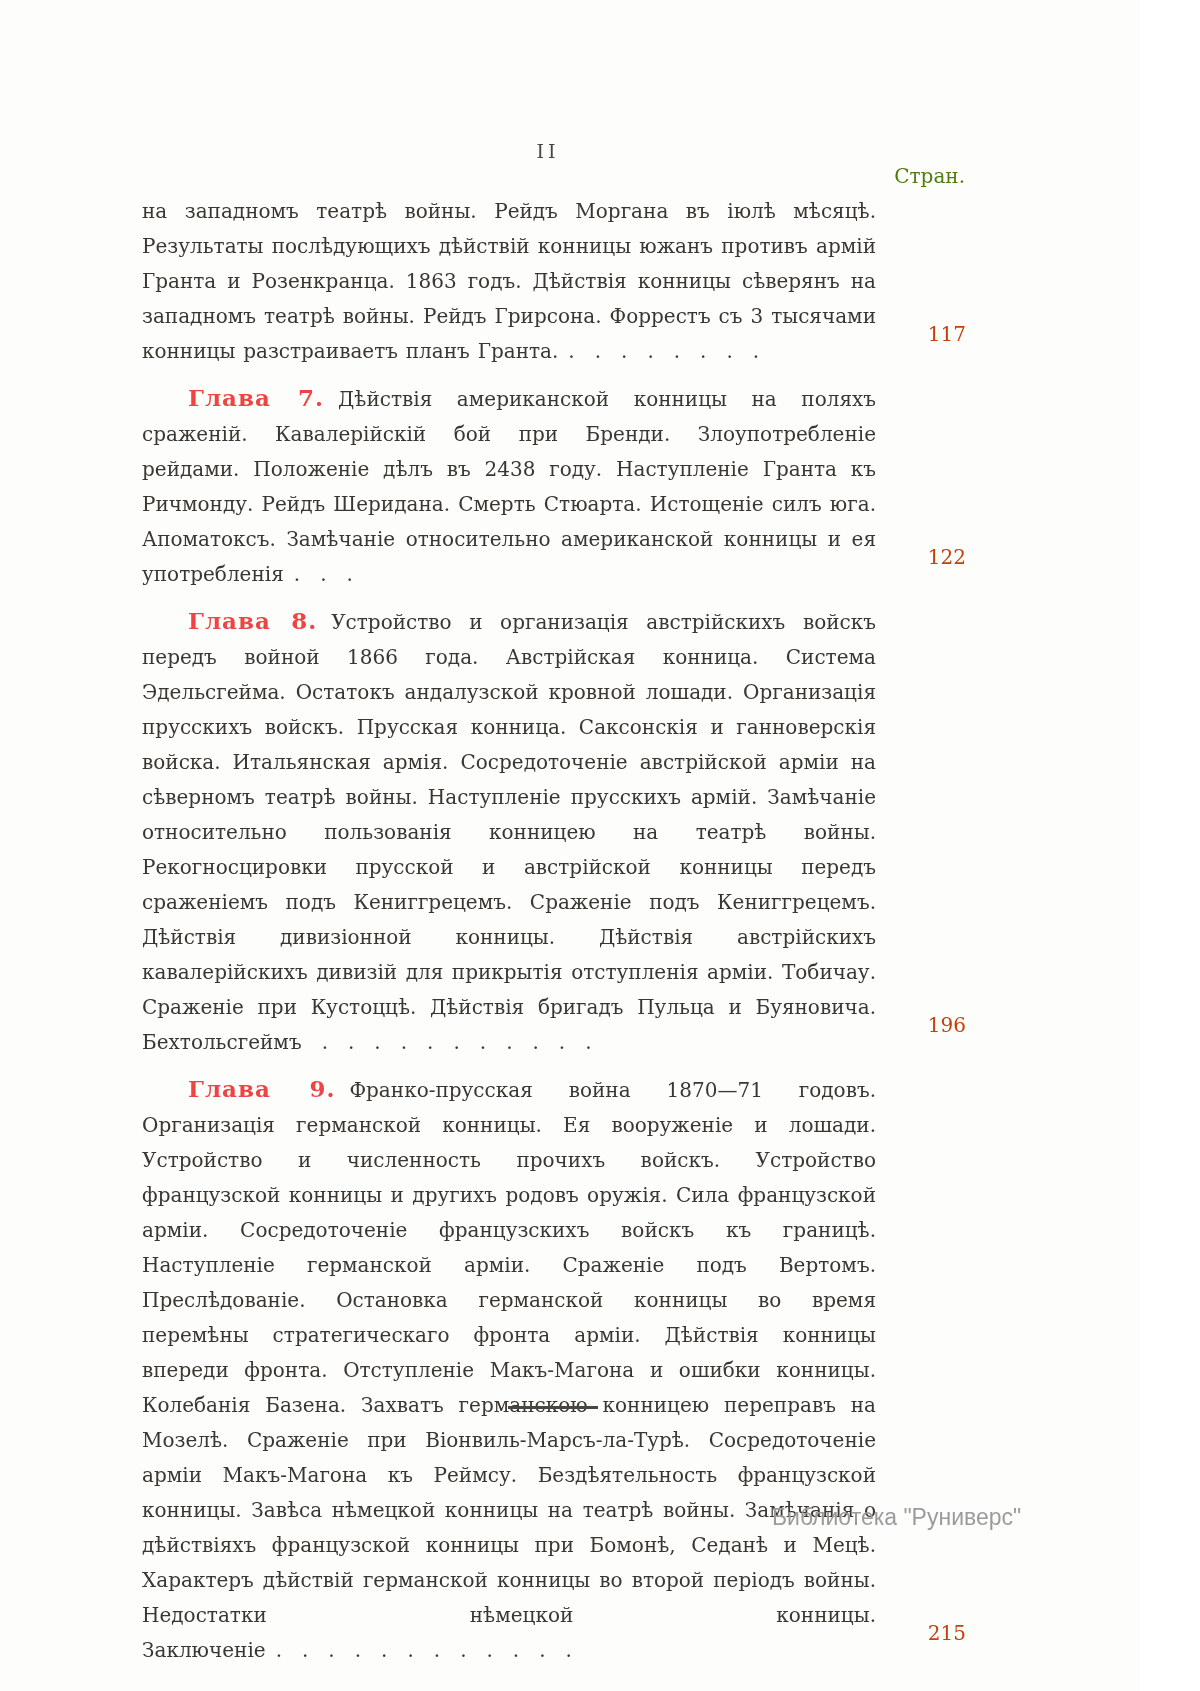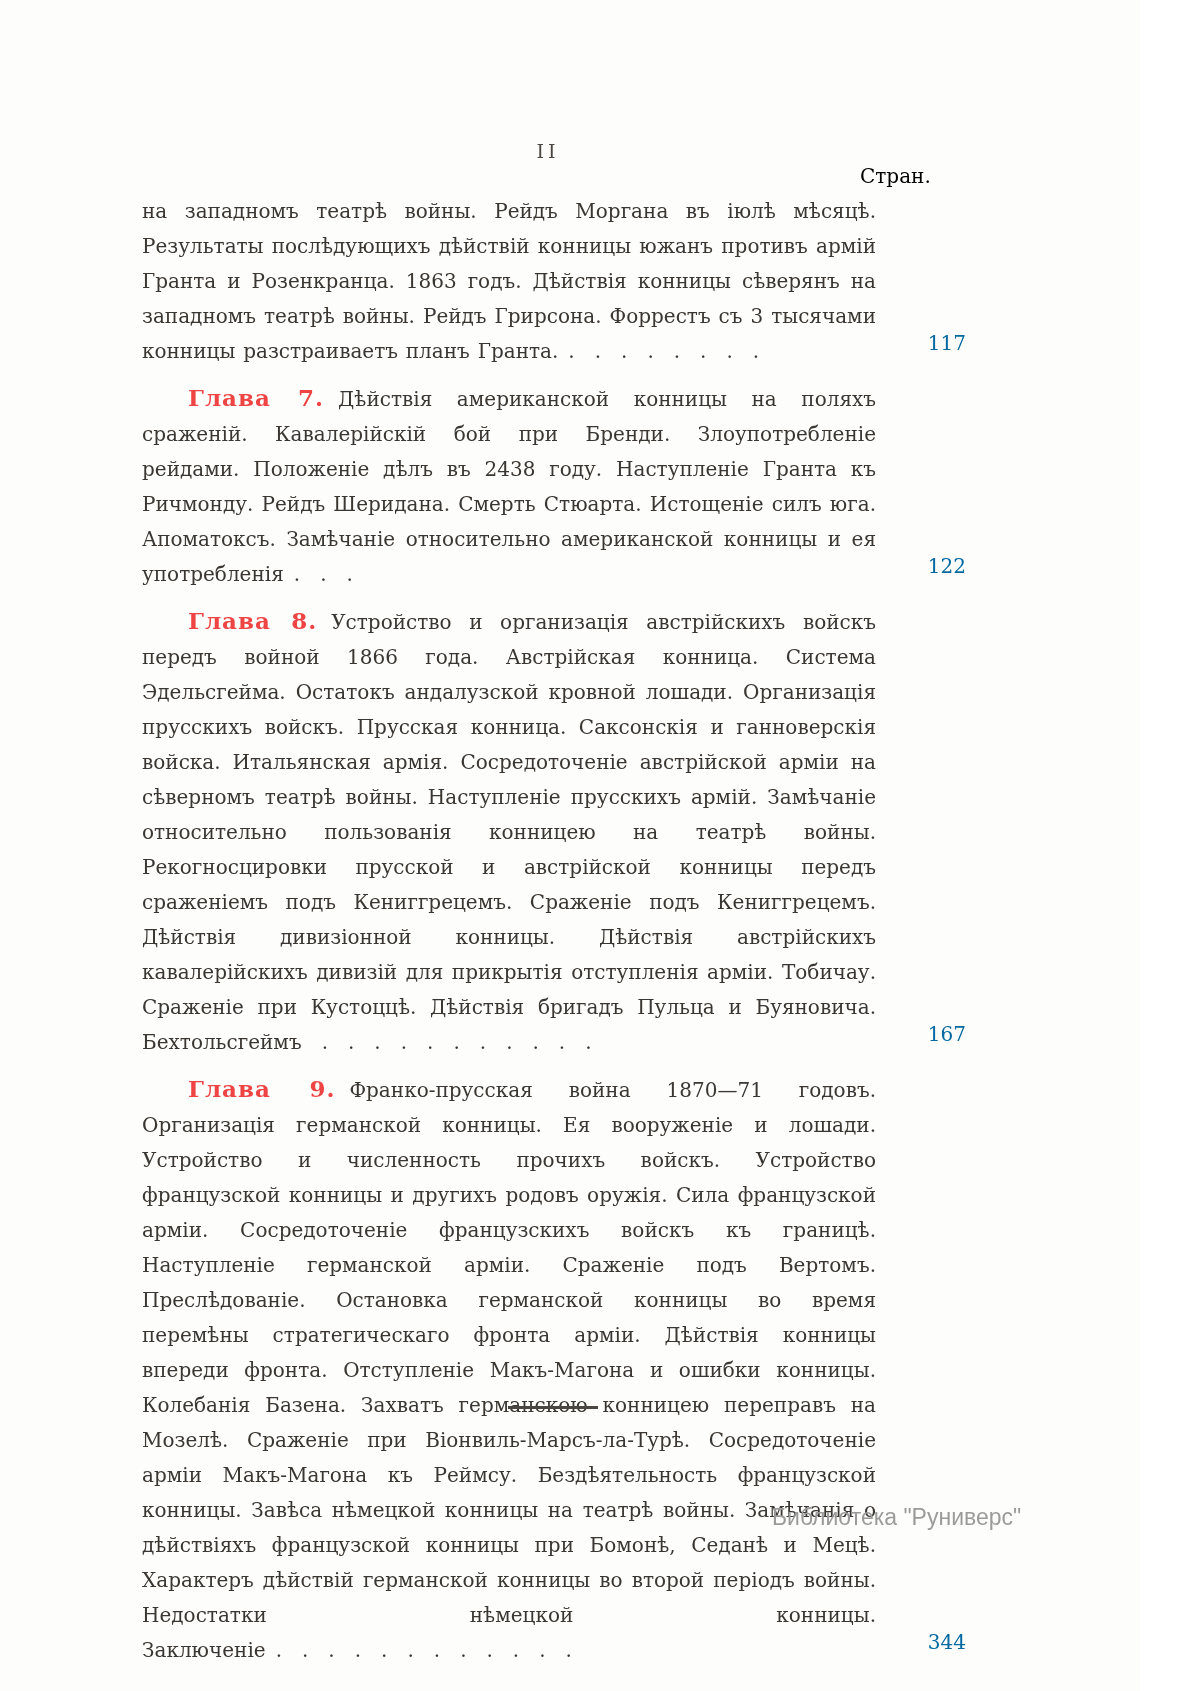--- a/index.html
+++ b/index.html
@@ -24,23 +24,23 @@
     text-align: center;
     font-size: 19px;
     letter-spacing: 4px;
     color: #4a4641;
   }
   .col-header {
     position: absolute;
     top: 164px;
     left: 860px;
     width: 105px;
-    text-align: left;
+    text-align: right;
     font-size: 20px;
-    color: #000000;
+    color: #4d7c0f;
   }
   .content {
     position: absolute;
     top: 194px;
     left: 142px;
     width: 734px;
     font-size: 20px;
     line-height: 35px;
     color: #3a3631;
     word-spacing: 1.5px;
@@ -62,23 +62,23 @@
     margin-right: 14px;
     letter-spacing: 1px;
   }
   .dots {
     color: #3a3631;
     white-space: nowrap;
   }
   .pageref {
     position: absolute;
     right: -90px;
-    bottom: 8px;
+    bottom: 17px;
     font-size: 20px;
-    color: #0369a1;
+    color: #c2410c;
     margin-left: 8px;
   }
   .divider {
     position: absolute;
     top: 1406px;
     left: 508px;
     width: 90px;
     height: 3px;
     background: #4a4641;
   }
@@ -107,26 +107,26 @@
       <span class="pageref">117</span>
     </div>
 
     <div class="entry">
       <p><span class="chapter">Глава 7.</span><span>Дѣйствія американской конницы на поляхъ сраженій. Кавалерійскій бой при Бренди. Злоупотребленіе рейдами. Положеніе дѣлъ въ 2438 году. Наступленіе Гранта къ Ричмонду. Рейдъ Шеридана. Смерть Стюарта. Истощеніе силъ юга. Апоматоксъ. Замѣчаніе относительно американской конницы и ея употребленія</span><span class="dots"> . . .</span></p>
       <span class="pageref">122</span>
     </div>
 
     <div class="entry">
       <p><span class="chapter">Глава 8.</span><span>Устройство и организація австрійскихъ войскъ передъ войной 1866 года. Австрійская конница. Система Эдельсгейма. Остатокъ андалузской кровной лошади. Организація прусскихъ войскъ. Прусская конница. Саксонскія и ганноверскія войска. Итальянская армія. Сосредоточеніе австрійской арміи на сѣверномъ театрѣ войны. Наступленіе прусскихъ армій. Замѣчаніе относительно пользованія конницею на театрѣ войны. Рекогносцировки прусской и австрійской конницы передъ сраженіемъ подъ Кениггрецемъ. Сраженіе подъ Кениггрецемъ. Дѣйствія дивизіонной конницы. Дѣйствія австрійскихъ кавалерійскихъ дивизій для прикрытія отступленія арміи. Тобичау. Сраженіе при Кустоццѣ. Дѣйствія бригадъ Пульца и Буяновича. Бехтольсгеймъ</span><span class="dots"> . . . . . . . . . . .</span></p>
-      <span class="pageref">167</span>
+      <span class="pageref">196</span>
     </div>
 
     <div class="entry">
       <p><span class="chapter">Глава 9.</span><span>Франко-прусская война 1870—71 годовъ. Организація германской конницы. Ея вооруженіе и лошади. Устройство и численность прочихъ войскъ. Устройство французской конницы и другихъ родовъ оружія. Сила французской арміи. Сосредоточеніе французскихъ войскъ къ границѣ. Наступленіе германской арміи. Сраженіе подъ Вертомъ. Преслѣдованіе. Остановка германской конницы во время перемѣны стратегическаго фронта арміи. Дѣйствія конницы впереди фронта. Отступленіе Макъ-Магона и ошибки конницы. Колебанія Базена. Захватъ германскою конницею переправъ на Мозелѣ. Сраженіе при Віонвиль-Марсъ-ла-Турѣ. Сосредоточеніе арміи Макъ-Магона къ Реймсу. Бездѣятельность французской конницы. Завѣса нѣмецкой конницы на театрѣ войны. Замѣчанія о дѣйствіяхъ французской конницы при Бомонѣ, Седанѣ и Мецѣ. Характеръ дѣйствій германской конницы во второй періодъ войны. Недостатки нѣмецкой конницы. Заключеніе</span><span class="dots"> . . . . . . . . . . . .</span></p>
-      <span class="pageref">344</span>
+      <span class="pageref">215</span>
     </div>
 
   </div>
 
   <div class="divider"></div>
 
   <div class="watermark">Библиотека "Руниверс"</div>
 
 </div>
 

